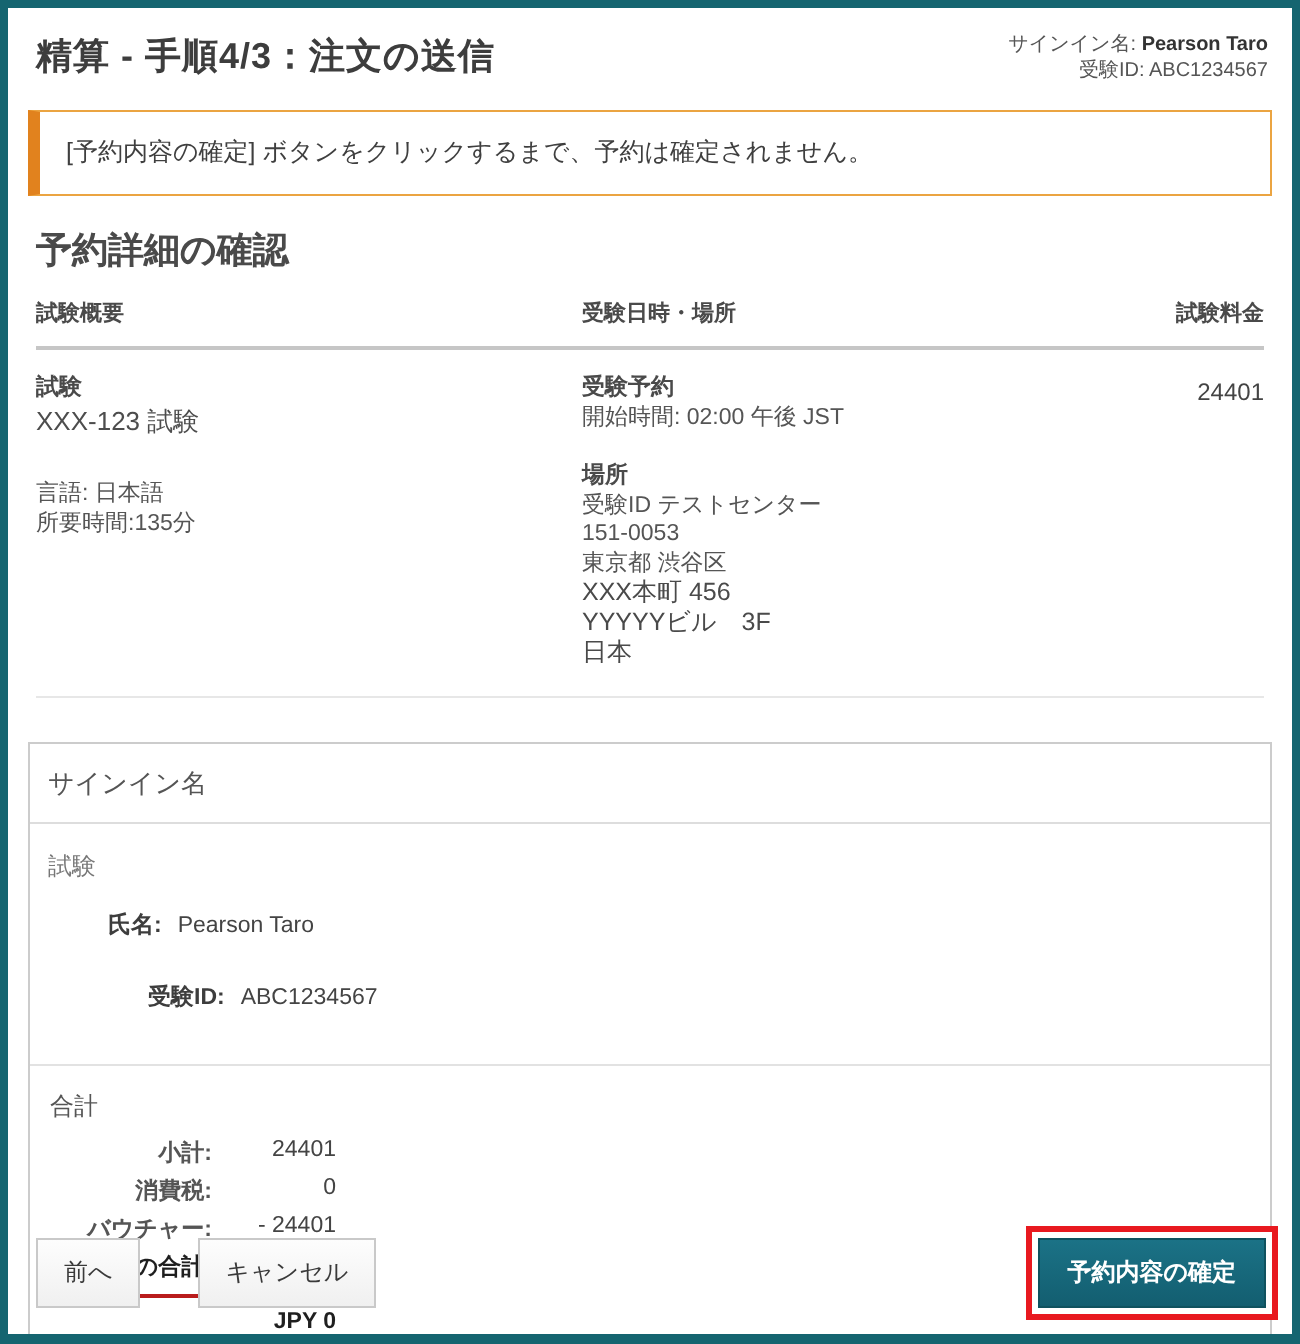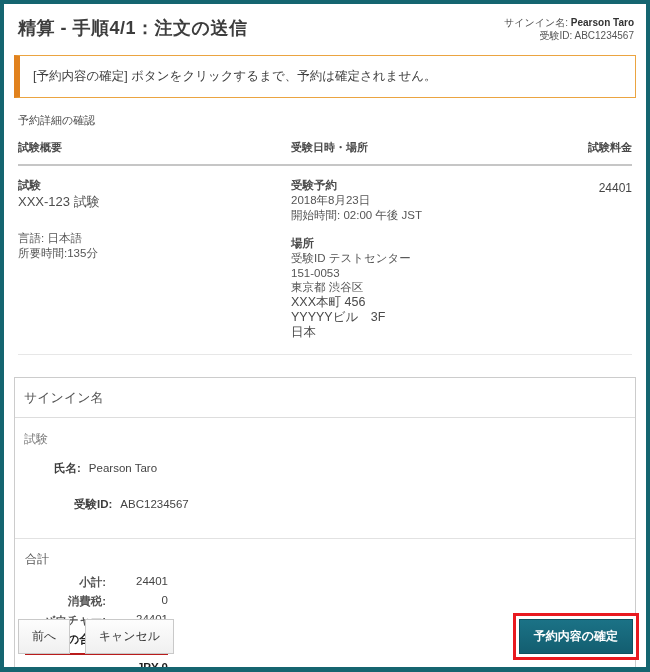--- a/index.html
+++ b/index.html
@@ -25,21 +25,21 @@
   .signin b { color:#333; }
   
   .warning {
     margin-top:13px;
     border:1px solid #eba441;
     border-left:6px solid #e1821e;
     padding:12px 10px 12px 13px;
     font-size:12.5px; color:#3f3f3f;
   }
   
-  .sec-title { font-size:11px; font-weight:normal; color:#4a4a4a; margin:15px 0 12px 4px; }
+  .sec-title { font-size:18px; font-weight:bold; color:#4a4a4a; margin:15px 0 12px 4px; }
   
   .res { padding:0 4px; }
   .res-row { display:flex; }
   .res-c1 { width:260px; }
   .res-c2 { flex:1;margin-left:13px; }
   .res-c3 { width:110px; text-align:right; }
   .res-head { font-size:11px; font-weight:bold; color:#4a4a4a; padding-bottom:9px; border-bottom:2px solid #c6c6c6; }
   .res-body { padding-top:12px; padding-bottom:14px; border-bottom:1px solid #e7e7e7; }
   .lbl { font-size:11.5px; font-weight:bold; color:#4a4a4a; line-height:15px; }
   .val { font-size:13px; color:#4d4d4d; line-height:18px; }
@@ -66,35 +66,35 @@
   .trow.strong .tlabel, .trow.strong .tval { color:#1f1f1f; font-weight:bold; }
   .tot-rows { width:143px; border-bottom:2px solid #b91c1c; padding-bottom:2px; }
   .grand { width:143px; text-align:right; margin-top:6px; font-size:11.5px; font-weight:bold; color:#1f1f1f; }
   
   .footer { position:absolute; left:14px; right:7px; bottom:7px; display:flex; justify-content:space-between; align-items:center; }
   .btn {
     font-family:inherit; font-size:12px; color:#3a3a3a;
     background:linear-gradient(#fdfdfd,#f0f0f0);
     border:1px solid #c9c9c9; padding:8px 13px; cursor:pointer;
   }
-  .btn + .btn { margin-left:10px; }
+  .btn + .btn { margin-left:24px; }
   .annotation { display:inline-block; border:3px solid #e8191f; padding:3px; background:#fff; }
   .btn-confirm {
     font-family:Liberation Sans, sans-serif; font-size:12px; font-weight:bold; color:#fff;
     background:linear-gradient(#1b7286,#135e70);
     border:1px solid #0f525f; padding:8px 14px; cursor:pointer;
   }
 </style>
 </head>
 <body>
 
 <div class="page">
 
   <div class="hdr">
-    <div class="title">精算 - 手順4/1：注文の送信</div>
+    <div class="title">精算 - 手順4/3：注文の送信</div>
     <div class="signin">
       <div><span>サインイン名:</span> <b>Pearson Taro</b></div>
       <div><span>受験ID:</span> <span>ABC1234567</span></div>
     </div>
   </div>
 
   <div class="warning">
     <span>[予約内容の確定] ボタンをクリックするまで、予約は確定されません。</span>
   </div>
 
@@ -109,21 +109,20 @@
     <div class="res-row res-body">
       <div class="res-c1">
         <div class="lbl">試験</div>
         <div class="val">XXX-123 試験</div>
         <div class="gap20"></div>
         <div class="small">言語: 日本語</div>
         <div class="small">所要時間:135分</div>
       </div>
       <div class="res-c2">
         <div class="lbl">受験予約</div>
-        <div class="small">2018年8月23日</div>
         <div class="small">開始時間: 02:00 午後 JST</div>
         <div class="gap14"></div>
         <div class="lbl">場所</div>
         <div class="loc-line">受験ID テストセンター</div>
         <div class="loc-line">151-0053</div>
         <div class="loc-line">東京都 渋谷区</div>
         <div class="loc-line big">XXX本町 456</div>
         <div class="loc-line big">YYYYYビル　3F</div>
         <div class="loc-line big">日本</div>
       </div>

